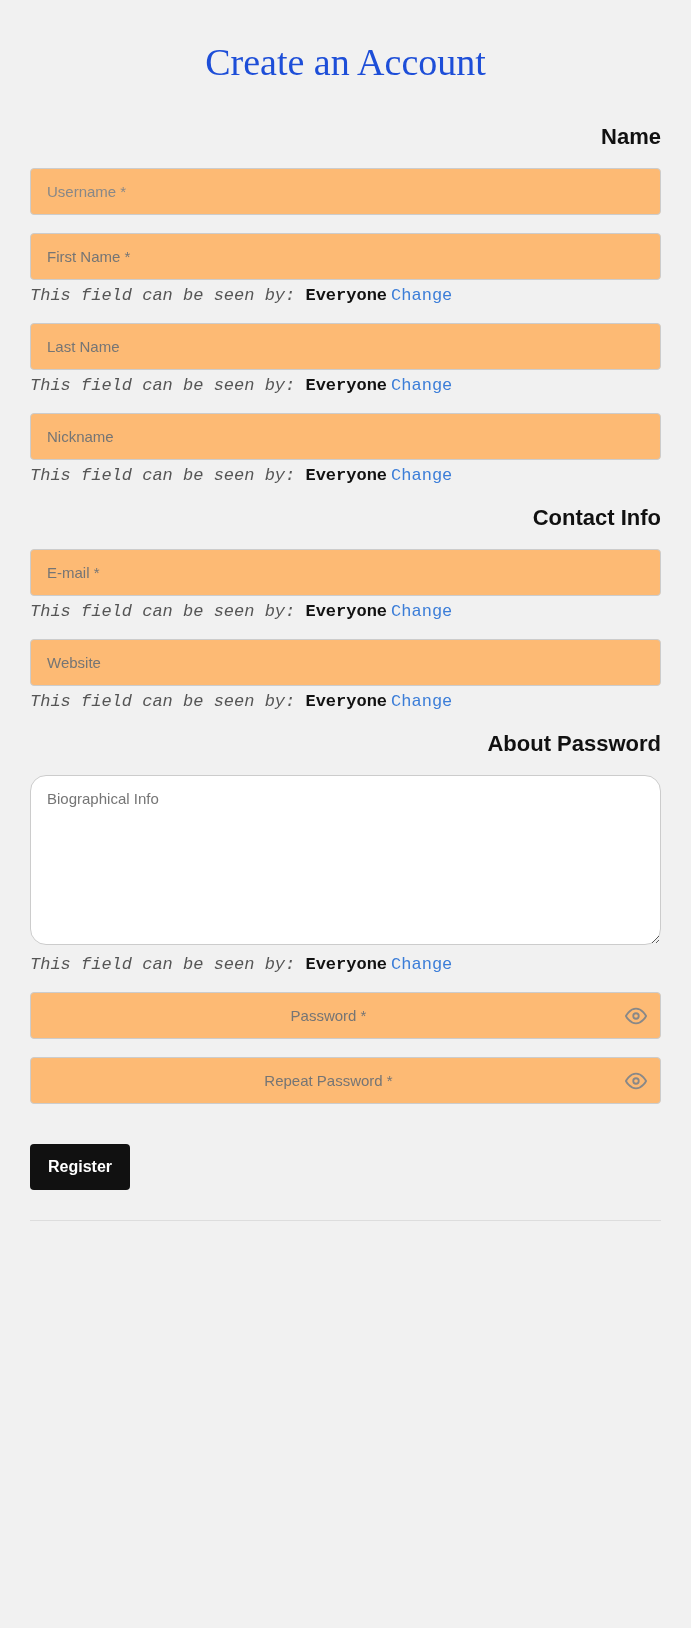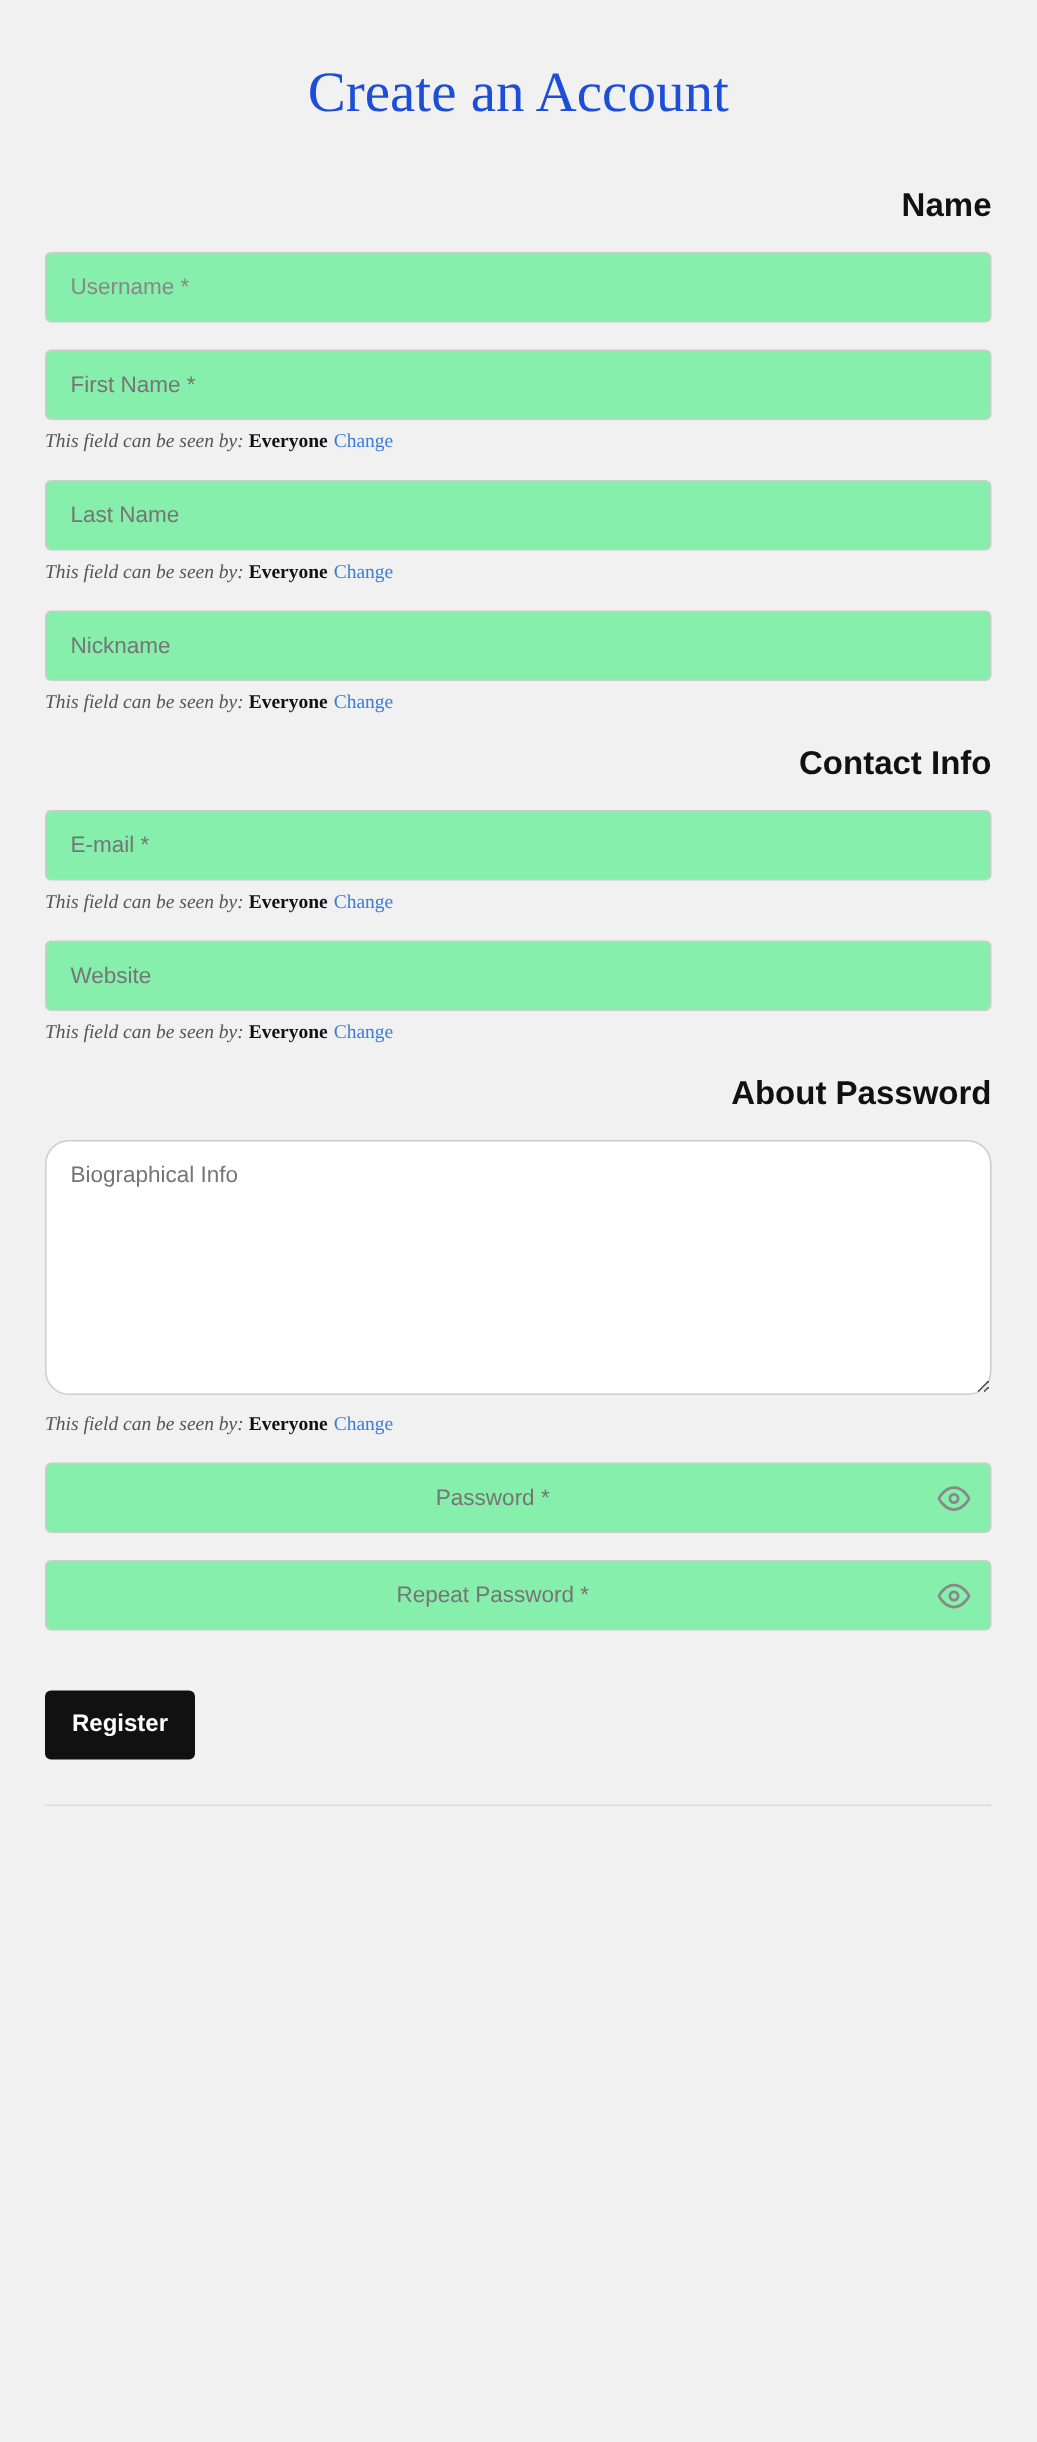--- a/index.html
+++ b/index.html
@@ -45,45 +45,45 @@
     }
 
     .form-input {
       width: 100%;
       padding: 14px 16px;
       font-size: 15px;
       font-family: Arial, sans-serif;
       color: #555;
       border: 1px solid #ccc;
       border-radius: 4px;
-      background: #86efac;
+      background: #fdba74;
       outline: none;
     }
 
     .form-textarea {
       width: 100%;
       padding: 14px 16px;
       font-size: 15px;
       font-family: Arial, sans-serif;
       color: #555;
       border: 1px solid #ccc;
       border-radius: 16px;
       background: #fff;
       outline: none;
       height: 170px;
       resize: vertical;
     }
 
     .visibility-note {
-      font-size: 13px;
+      font-size: 17px;
       font-style: italic;
       color: #555;
       margin-top: 5px;
       margin-bottom: 18px;
-      font-family: Liberation Serif, serif;
+      font-family: Liberation Mono, monospace;
     }
 
     .visibility-note strong {
       font-style: normal;
       font-weight: bold;
       color: #111;
     }
 
     .visibility-note a {
       color: #3b7dd8;

